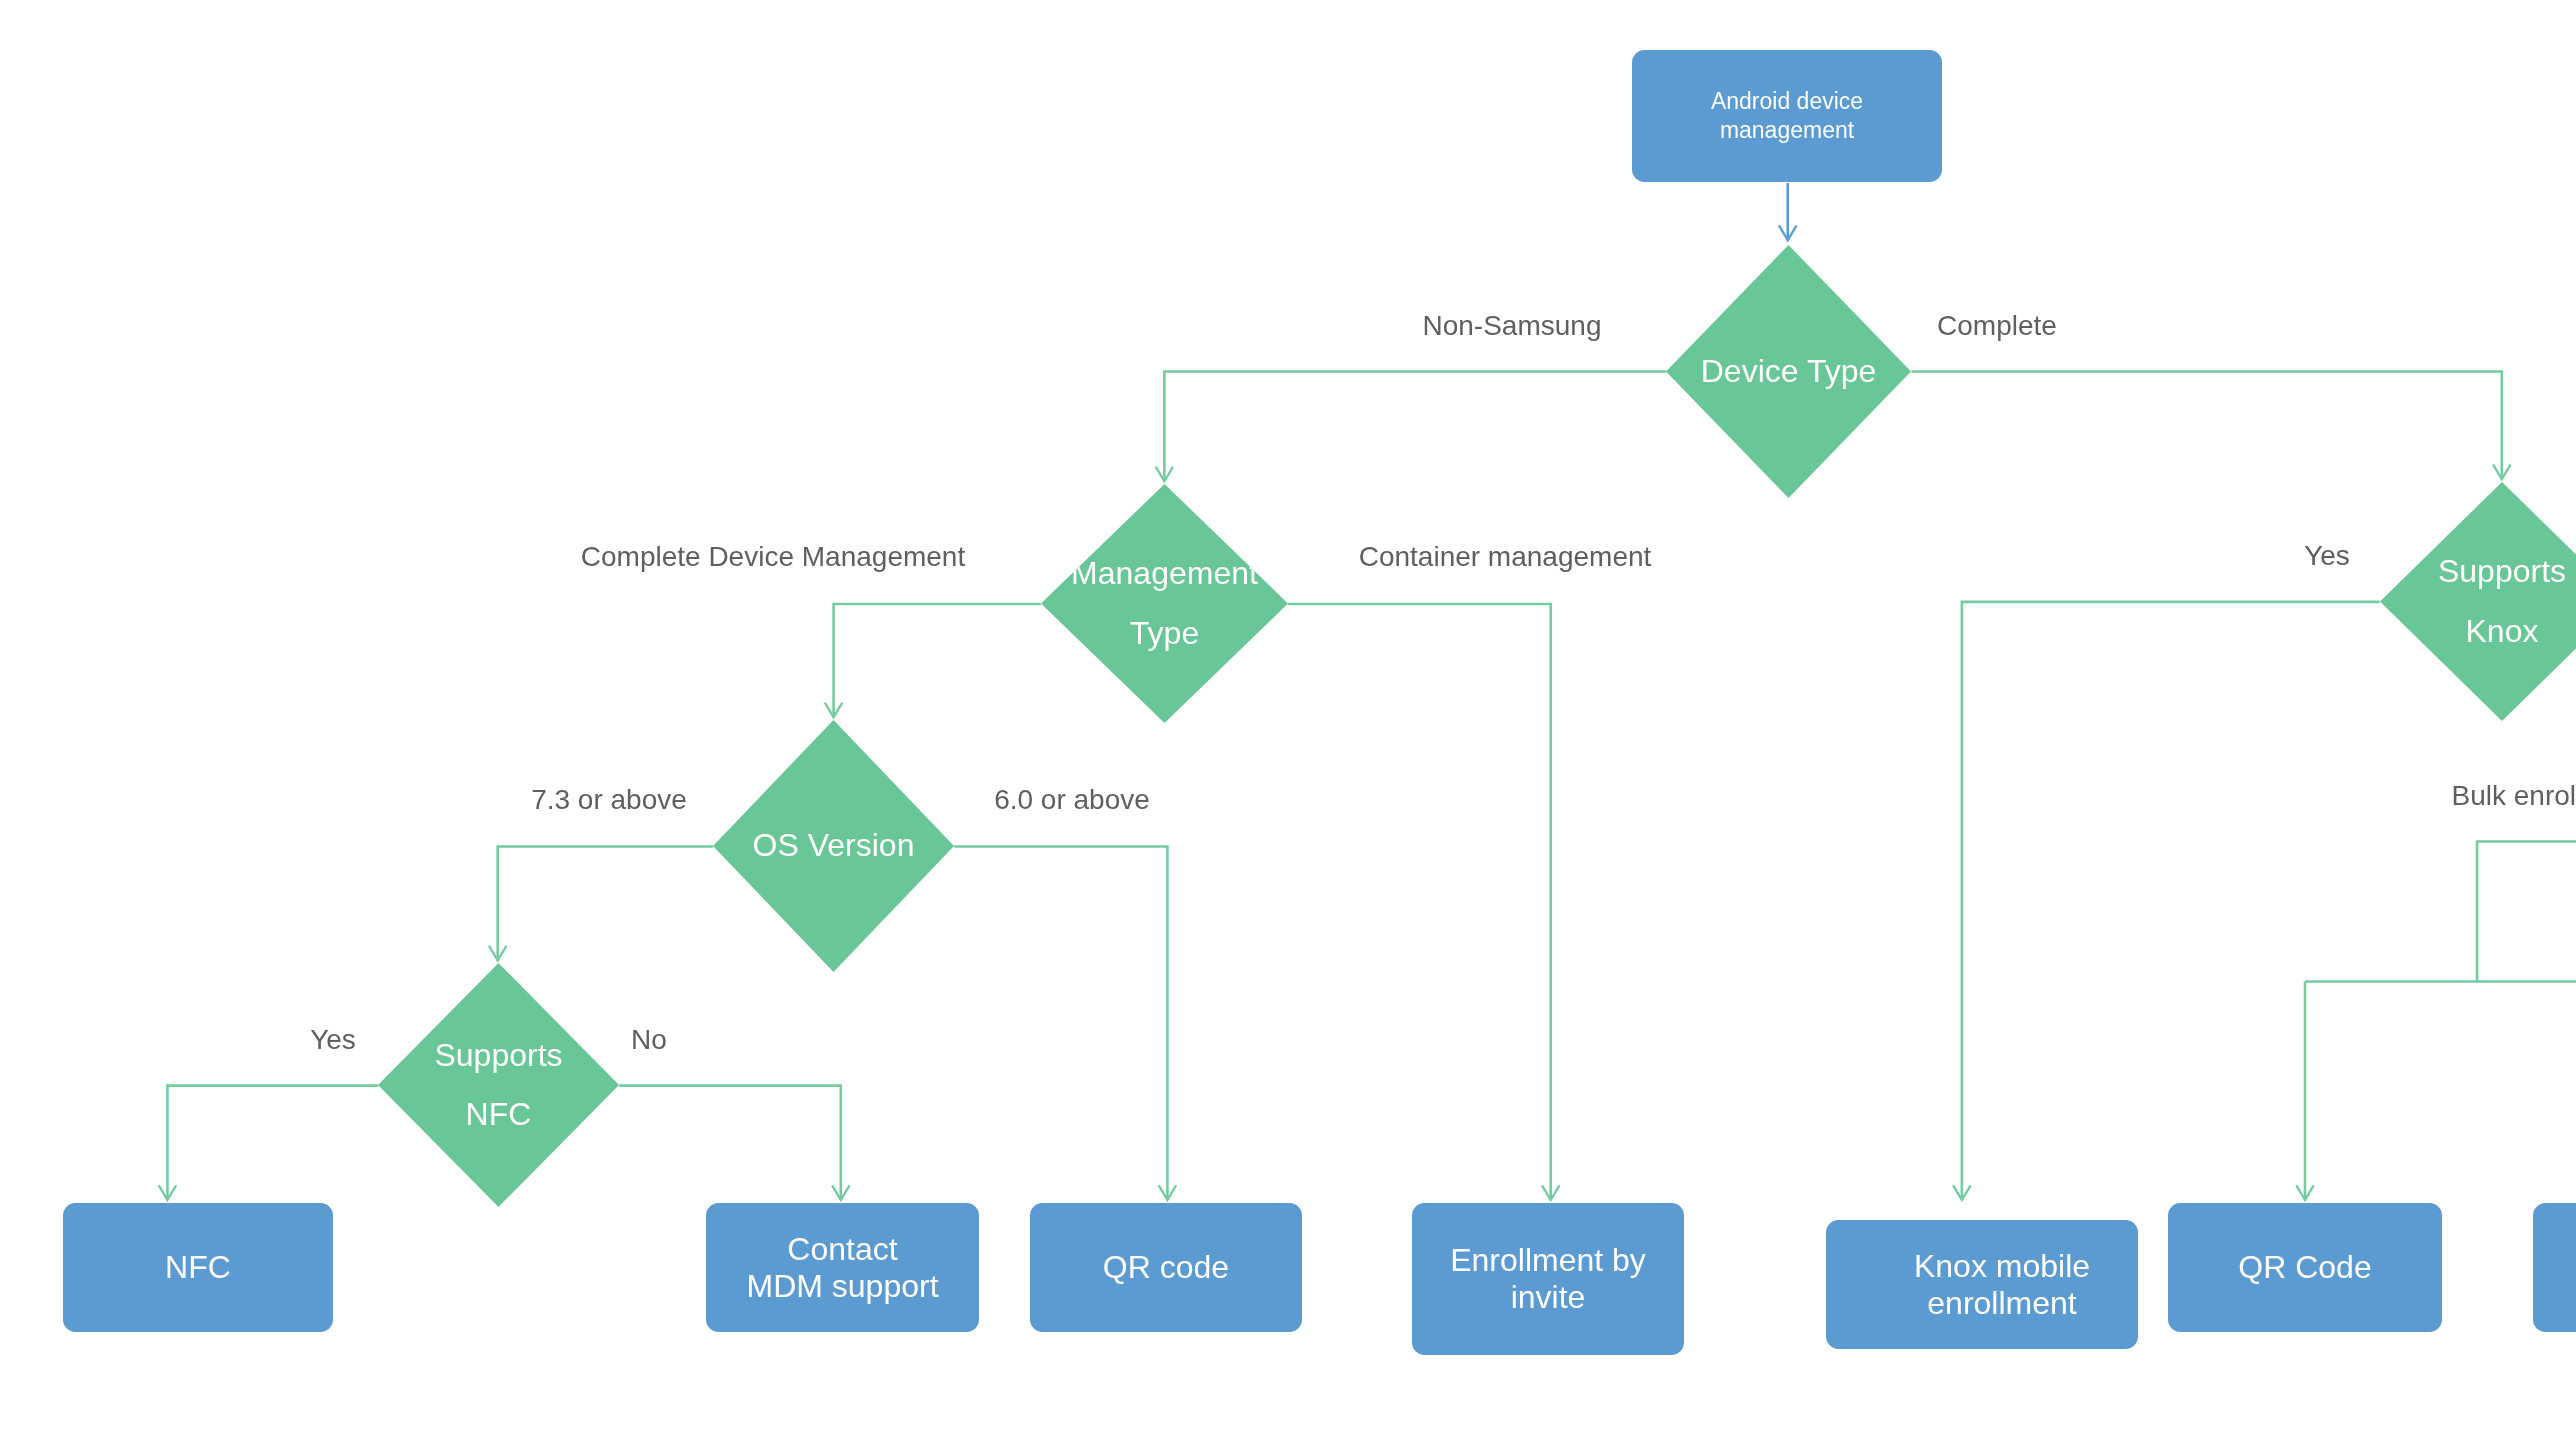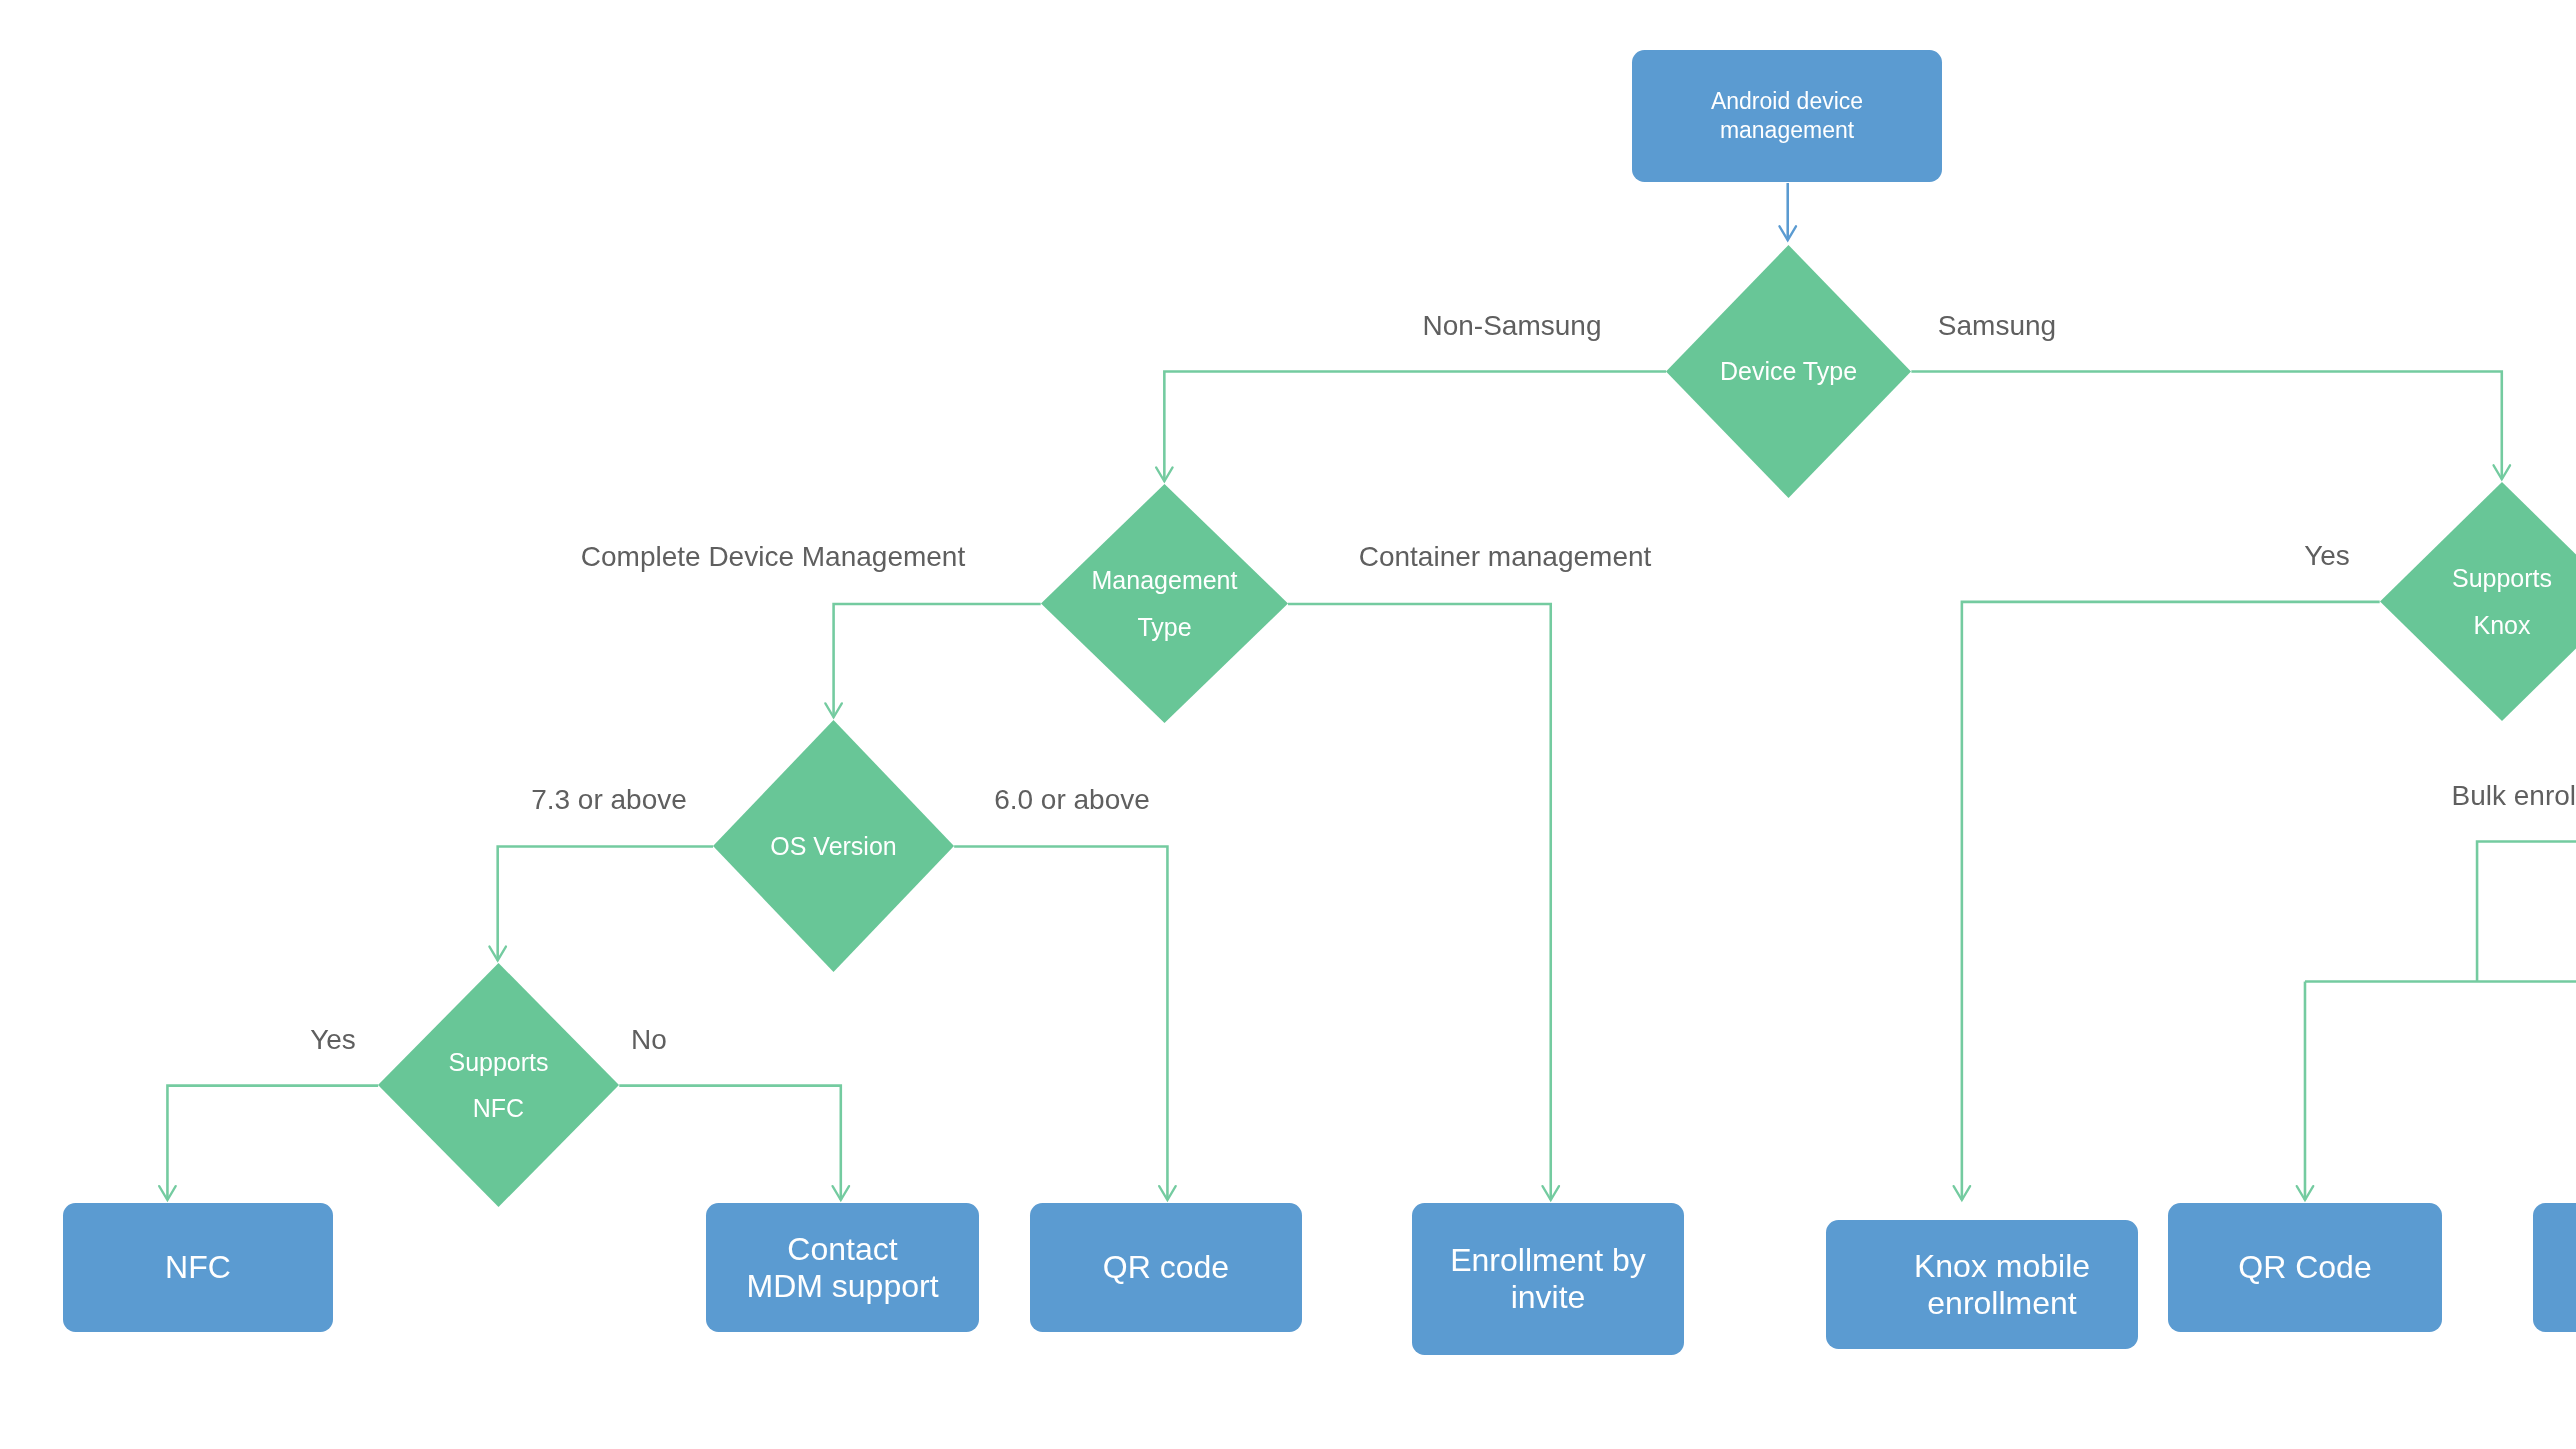--- a/index.html
+++ b/index.html
@@ -20,21 +20,21 @@
     border-radius:12.4px;
     color:var(--node_text,#fff);
   }
   .box .label { font-size:32px; line-height:1.15; white-space:pre-line; }
   .box.start .label { font-size:23px; line-height:1.28; }
   .diamond {
     background:var(--decision_fill,#68C697);
     clip-path:polygon(50% 0, 100% 50%, 50% 100%, 0 50%);
     color:var(--node_text,#fff);
   }
-  .diamond .label { font-size:25px; line-height:1.85; white-space:pre-line; }
+  .diamond .label { font-size:32px; line-height:1.85; white-space:pre-line; }
 
   .edge-label {
     position:absolute; transform:translate(-50%,-50%);
     color:var(--edge_label_text,#5F5F5F);
     font-size:28px; white-space:nowrap;
   }
 </style>
 </head>
 <body>
 
@@ -114,21 +114,21 @@
 enrollment</span>
   </div>
   <div class="node box" style="left:2168px;top:1203px;width:274px;height:129px;">
     <span class="label">QR Code</span>
   </div>
   <div class="node box" style="left:2533px;top:1203px;width:271px;height:129px;">
     
   </div>
 
   <div class="edge-label" style="left:1512px;top:326px;">Non-Samsung</div>
-  <div class="edge-label" style="left:1997px;top:326px;">Samsung</div>
+  <div class="edge-label" style="left:1997px;top:326px;">Complete</div>
   <div class="edge-label" style="left:773px;top:557px;">Complete Device Management</div>
   <div class="edge-label" style="left:1505px;top:557px;">Container management</div>
   <div class="edge-label" style="left:2327px;top:556px;">Yes</div>
 
   <div class="edge-label" style="left:609px;top:800px;">7.3 or above</div>
   <div class="edge-label" style="left:1072px;top:800px;">6.0 or above</div>
   <div class="edge-label" style="left:2548px;top:796px;">Bulk enrollment</div>
 
   <div class="edge-label" style="left:333px;top:1040px;">Yes</div>
   <div class="edge-label" style="left:649px;top:1040px;">No</div>

